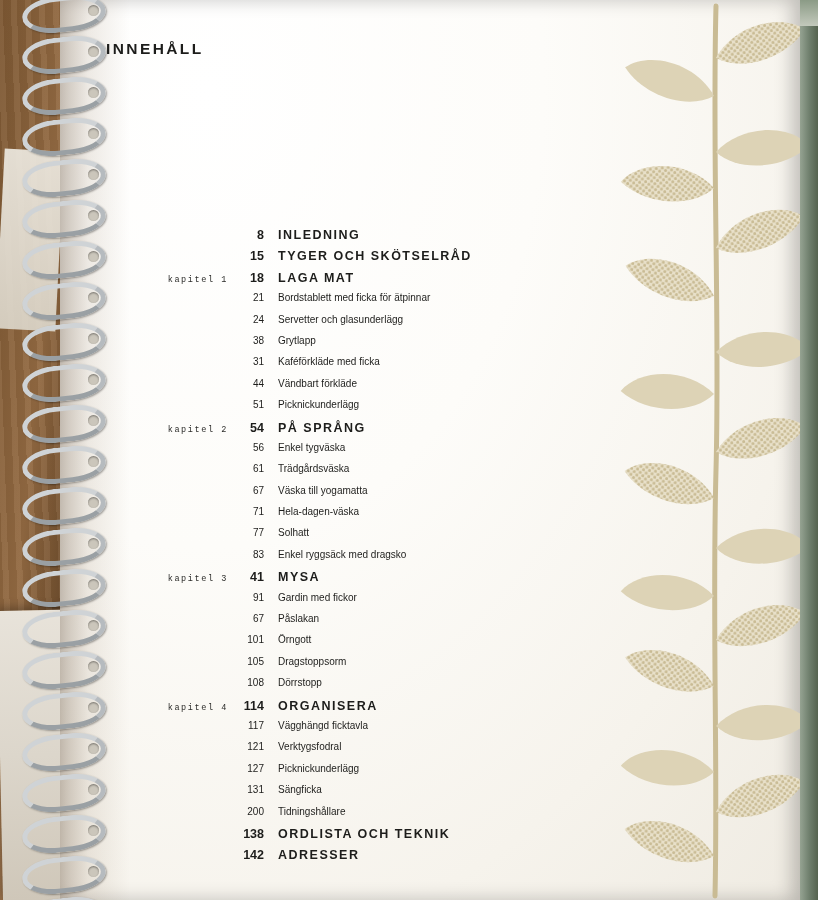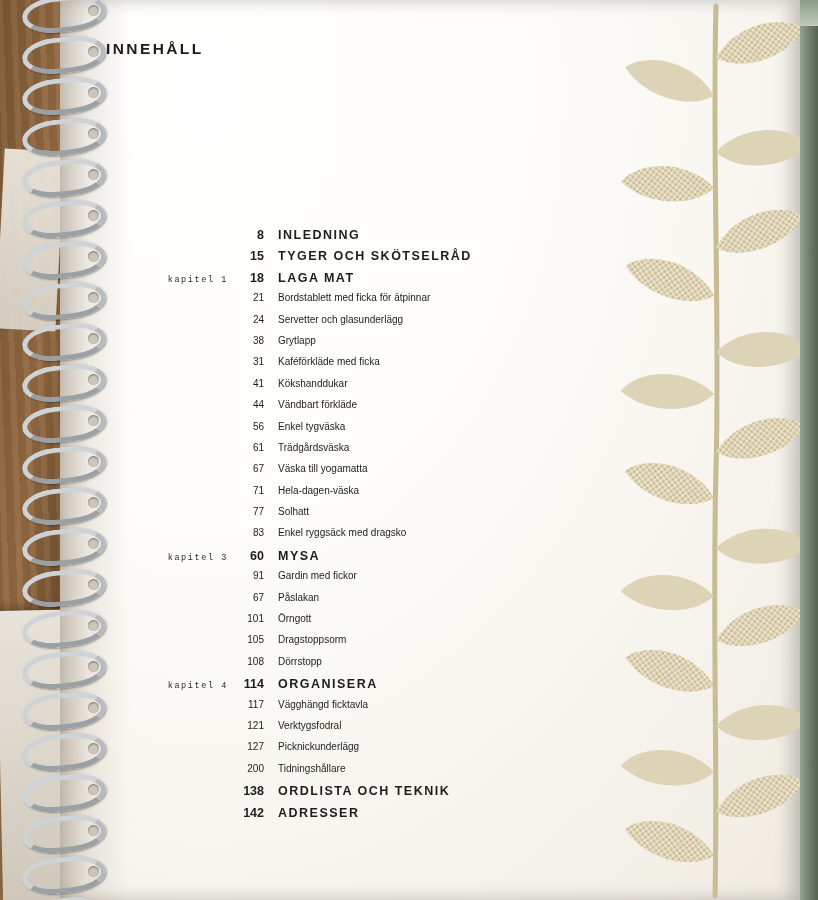--- a/index.html
+++ b/index.html
@@ -225,30 +225,35 @@
           <span class="num">38</span>
           <span class="label">Grytlapp</span>
         </div>
         <div class="row">
           <span class="chap"></span>
           <span class="num">31</span>
           <span class="label">Kaféförkläde med ficka</span>
         </div>
         <div class="row">
           <span class="chap"></span>
-          <span class="num">41</span>
-          <span class="label">Kökshanddukar</span>
-        </div>
-        <div class="row">
-          <span class="chap"></span>
           <span class="num">44</span>
           <span class="label">Vändbart förkläde</span>
         </div>
         <div class="row">
           <span class="chap"></span>
+          <span class="num">51</span>
+          <span class="label">Picknickunderlägg</span>
+        </div>
+        <div class="row head">
+          <span class="chap">kapitel 2</span>
+          <span class="num">54</span>
+          <span class="label">PÅ SPRÅNG</span>
+        </div>
+        <div class="row">
+          <span class="chap"></span>
           <span class="num">56</span>
           <span class="label">Enkel tygväska</span>
         </div>
         <div class="row">
           <span class="chap"></span>
           <span class="num">61</span>
           <span class="label">Trädgårdsväska</span>
         </div>
         <div class="row">
           <span class="chap"></span>
@@ -265,21 +270,21 @@
           <span class="num">77</span>
           <span class="label">Solhatt</span>
         </div>
         <div class="row">
           <span class="chap"></span>
           <span class="num">83</span>
           <span class="label">Enkel ryggsäck med dragsko</span>
         </div>
         <div class="row head">
           <span class="chap">kapitel 3</span>
-          <span class="num">60</span>
+          <span class="num">41</span>
           <span class="label">MYSA</span>
         </div>
         <div class="row">
           <span class="chap"></span>
           <span class="num">91</span>
           <span class="label">Gardin med fickor</span>
         </div>
         <div class="row">
           <span class="chap"></span>
           <span class="num">67</span>
@@ -312,20 +317,25 @@
         </div>
         <div class="row">
           <span class="chap"></span>
           <span class="num">121</span>
           <span class="label">Verktygsfodral</span>
         </div>
         <div class="row">
           <span class="chap"></span>
           <span class="num">127</span>
           <span class="label">Picknickunderlägg</span>
+        </div>
+        <div class="row">
+          <span class="chap"></span>
+          <span class="num">131</span>
+          <span class="label">Sängficka</span>
         </div>
         <div class="row">
           <span class="chap"></span>
           <span class="num">200</span>
           <span class="label">Tidningshållare</span>
         </div>
         <div class="row head">
           <span class="chap"></span>
           <span class="num">138</span>
           <span class="label">ORDLISTA OCH TEKNIK</span>

